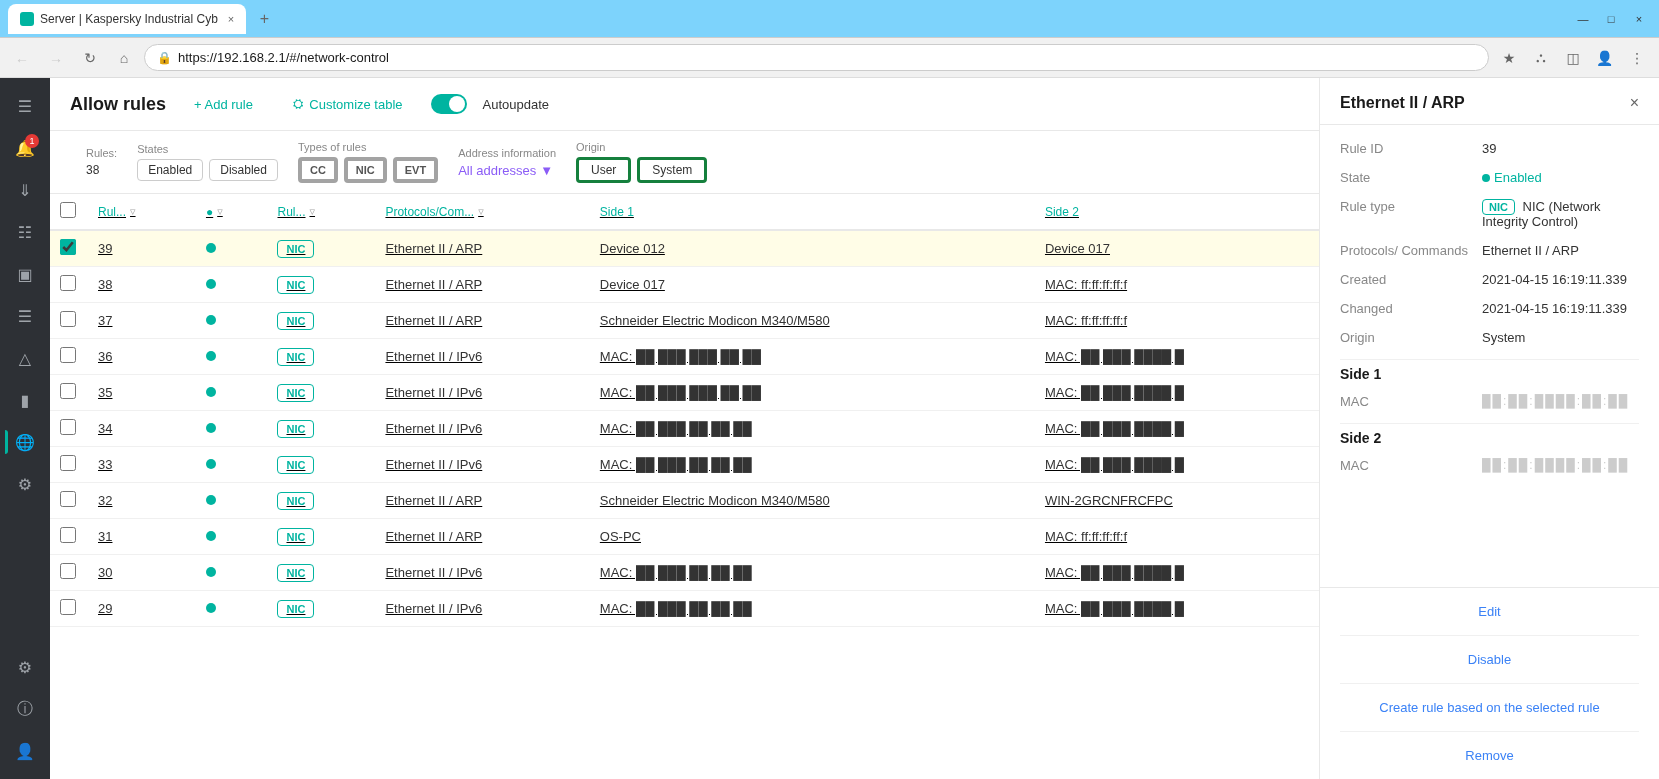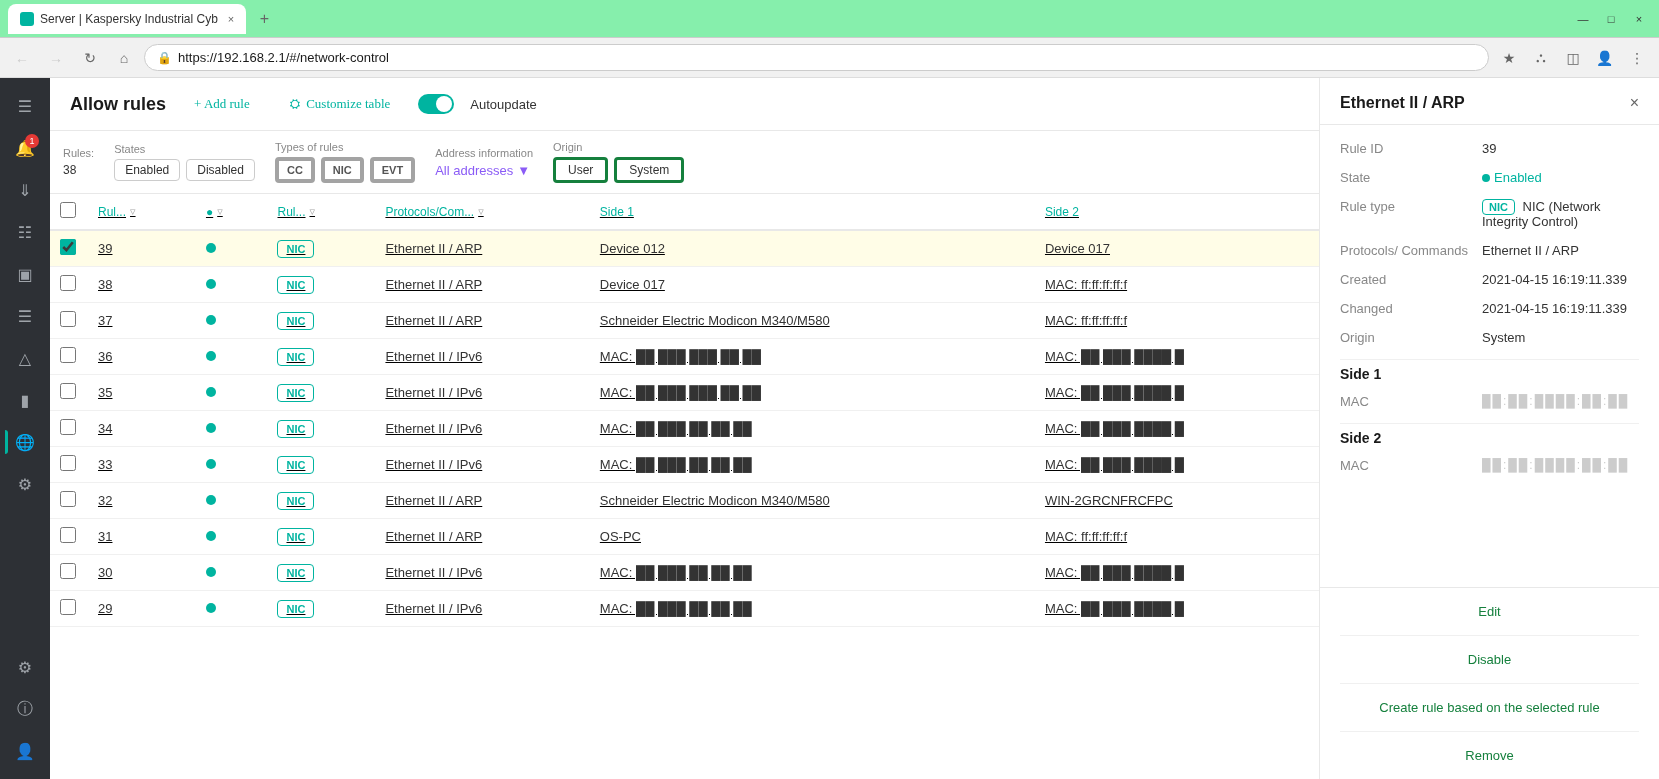--- a/index.html
+++ b/index.html
@@ -1,19 +1,19 @@
 <!DOCTYPE html>
 <html><head>
   <meta charset="utf-8">
   <style>
     * { box-sizing: border-box; margin: 0; padding: 0; }
     body { font-family: -apple-system, BlinkMacSystemFont, 'Segoe UI', Arial, sans-serif; font-size: 13px; background: #f5f5f5; display: flex; flex-direction: column; height: 779px; overflow: hidden; }
 
     
-    .browser-chrome { background: #86efac; padding: 6px 8px; display: flex; align-items: center; gap: 6px; border-bottom: 1px solid #ccc; height: 38px; }
+    .browser-chrome { background: #7dd3fc; padding: 6px 8px; display: flex; align-items: center; gap: 6px; border-bottom: 1px solid #ccc; height: 38px; }
     .browser-tab { background: white; border-radius: 8px 8px 0 0; padding: 6px 12px; display: flex; align-items: center; gap: 6px; font-size: 12px; color: #333; height: 30px; }
     .browser-tab .tab-icon { width: 14px; height: 14px; background: #00b4a0; border-radius: 3px; flex-shrink: 0; }
     .tab-close { color: #666; cursor: pointer; font-size: 11px; margin-left: 4px; }
     .new-tab-btn { width: 24px; height: 24px; display: flex; align-items: center; justify-content: center; color: #666; font-size: 16px; cursor: pointer; }
     .win-controls { margin-left: auto; display: flex; gap: 4px; }
     .win-btn { width: 24px; height: 18px; display: flex; align-items: center; justify-content: center; font-size: 11px; color: #333; cursor: pointer; }
 
     .browser-nav { background: #f1f1f1; padding: 4px 8px; display: flex; align-items: center; gap: 6px; height: 40px; border-bottom: 1px solid #ddd; }
     .nav-btn { width: 28px; height: 28px; display: flex; align-items: center; justify-content: center; color: #666; cursor: pointer; border-radius: 50%; font-size: 14px; }
     .nav-btn.disabled { color: #ccc; cursor: default; }
@@ -33,28 +33,28 @@
     .sidebar-icon.active-indicator::after { content: ''; position: absolute; left: 0; top: 50%; transform: translateY(-50%); width: 3px; height: 24px; background: #00b4a0; border-radius: 0 3px 3px 0; }
     .notification-badge { position: absolute; top: 6px; right: 6px; background: #e53935; color: white; font-size: 9px; width: 14px; height: 14px; border-radius: 50%; display: flex; align-items: center; justify-content: center; }
     .sidebar-spacer { flex: 1; }
 
     
     .main-content { flex: 1; background: white; display: flex; flex-direction: column; overflow: hidden; }
 
     
     .toolbar { padding: 12px 20px; display: flex; align-items: center; gap: 16px; border-bottom: 1px solid #e8e8e8; }
     .page-title { font-size: 18px; font-weight: 600; color: #1a1a1a; text-align: center; }
-    .toolbar-btn { display: flex; align-items: center; gap: 6px; padding: 6px 12px; border: none; background: none; color: #00b4a0; cursor: pointer; font-size: 13px; font-weight: 500; font-family: Liberation Serif, serif; }
+    .toolbar-btn { display: flex; align-items: center; gap: 6px; padding: 6px 12px; border: none; background: none; color: #00b4a0; cursor: pointer; font-size: 13px; font-weight: 500; }
     .autoupdate-toggle { display: flex; align-items: center; gap: 8px; }
     .toggle-switch { width: 36px; height: 20px; background: #00b4a0; border-radius: 10px; position: relative; cursor: pointer; }
     .toggle-switch::after { content: ''; position: absolute; top: 2px; right: 2px; width: 16px; height: 16px; background: white; border-radius: 50%; }
     .autoupdate-label { color: #333; font-size: 13px; margin-left: 8px; }
 
     
-    .filter-bar { padding: 10px 13px; display: flex; align-items: center; gap: 20px; border-bottom: 1px solid #e8e8e8; flex-wrap: wrap; }
+    .filter-bar { padding: 10px 36px; display: flex; align-items: center; gap: 20px; border-bottom: 1px solid #e8e8e8; flex-wrap: wrap; }
     .filter-group { display: flex; flex-direction: column; gap: 4px; }
     .filter-label { font-size: 11px; color: #888; }
     .filter-controls { display: flex; align-items: center; gap: 6px; }
     .filter-value { font-size: 12px; color: #333; font-weight: 500; }
     .badge-btn { padding: 3px 10px; border: 1px solid #ccc; border-radius: 4px; background: white; font-size: 12px; cursor: pointer; color: #333; }
     .type-badge { padding: 3px 8px; border: 4px solid #a3a3a3; border-radius: 4px; background: white; font-size: 11px; font-weight: 700; cursor: pointer; color: #555; }
     .address-dropdown { display: flex; align-items: flex-end; gap: 4px; color: #8b5cf6; font-size: 13px; cursor: pointer; border: none; background: none; }
     .origin-btn { padding: 3px 12px; border: 3px solid #15803d; border-radius: 4px; background: white; font-size: 12px; cursor: pointer; color: #333; }
 
     
@@ -79,21 +79,21 @@
     .detail-body { padding: 16px 20px; flex: 1; }
     .detail-row { display: flex; margin-bottom: 14px; gap: 12px; }
     .detail-key { font-size: 13px; color: #888; width: 130px; flex-shrink: 0; }
     .detail-val { font-size: 13px; color: #333; flex: 1; }
     .detail-val.enabled { color: #00b4a0; display: flex; align-items: center; gap: 4px; }
     .detail-val .dot { width: 8px; height: 8px; border-radius: 50%; background: #00b4a0; flex-shrink: 0; }
     .nic-badge-small { padding: 1px 6px; border: 1px solid #00b4a0; border-radius: 4px; font-size: 11px; font-weight: 600; color: #00b4a0; margin-right: 4px; }
     .section-title { font-size: 14px; font-weight: 600; color: #1a1a1a; margin-bottom: 12px; margin-top: 6px; }
     .blurred-detail { color: #ccc; letter-spacing: 2px; font-size: 12px; }
     .detail-actions { padding: 12px 20px; border-top: 1px solid #e8e8e8; display: flex; flex-direction: column; gap: 8px; }
-    .action-link { color: #15803d; font-size: 13px; font-weight: 500; cursor: pointer; text-align: center; padding: 4px; background: none; border: none; }
+    .action-link { color: #3b82f6; font-size: 13px; font-weight: 500; cursor: pointer; text-align: center; padding: 4px; background: none; border: none; }
     .divider { height: 1px; background: #f0f0f0; margin: 4px 0; }
   </style>
 </head>
 <body>
 
 <div class="browser-chrome">
   <div class="browser-tab">
     <div class="tab-icon"></div>
     <span>Server | Kaspersky Industrial Cyb</span>
     <span class="tab-close">×</span>

